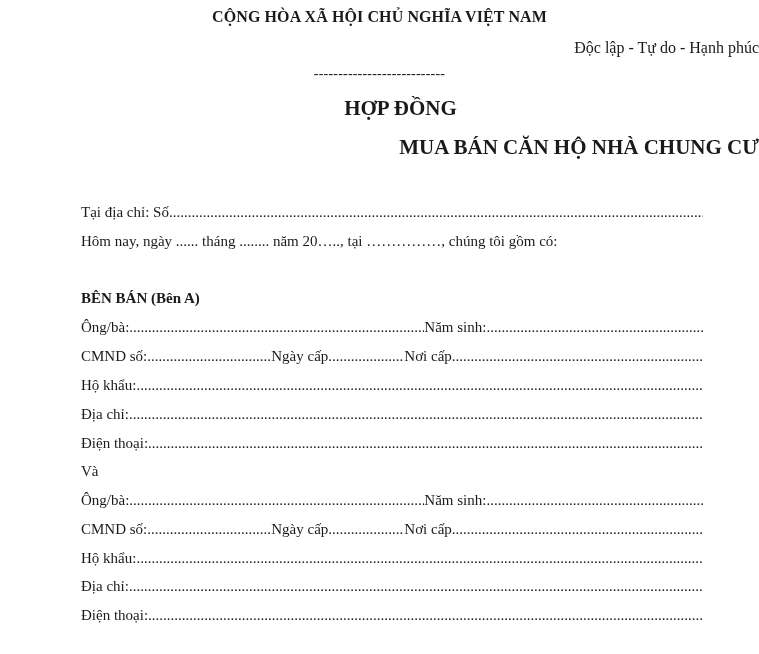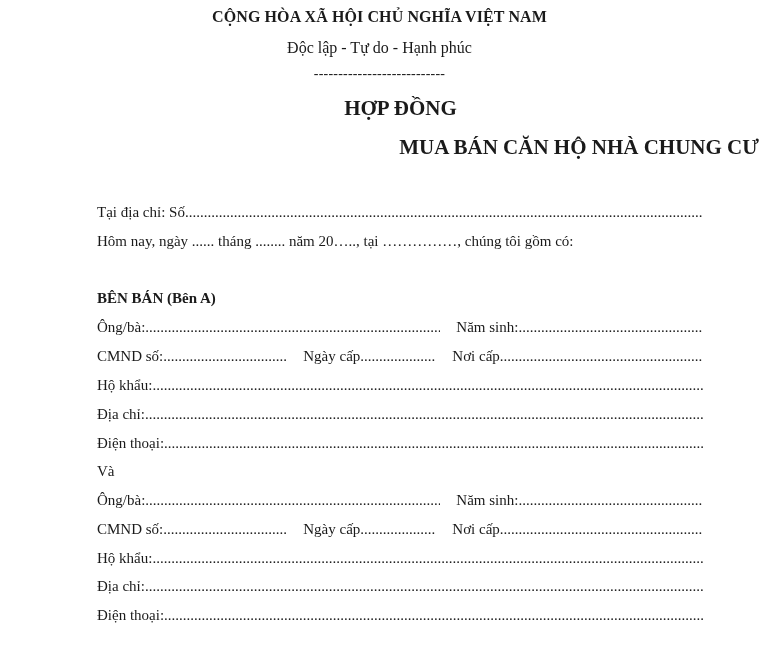--- a/index.html
+++ b/index.html
@@ -24,20 +24,21 @@
     }
     .nation {
       top: 8px;
       font-size: 16px;
       font-weight: bold;
       letter-spacing: 0.1px;
     }
     .motto {
       top: 39px;
       font-size: 16px;
+      text-align: right;
     }
     .sep {
       top: 66px;
       font-size: 14px;
       letter-spacing: 0.2px;
     }
     .title1 {
       top: 96px;
       font-size: 21px;
       font-weight: bold;
@@ -56,21 +57,20 @@
       height: 20px;
       font-size: 15px;
       line-height: 20px;
       white-space: nowrap;
       overflow: hidden;
       display: flex;
       align-items: baseline;
     }
     .line .lbl {
       flex: 0 0 auto;
-      margin-left: 16px;
     }
     .line .fill {
       flex: 1 1 auto;
       overflow: hidden;
       white-space: nowrap;
       letter-spacing: 0;
       min-width: 0;
     }
     .line .fill::after {
       content: "......................................................................................................................................................................................................................................................";

